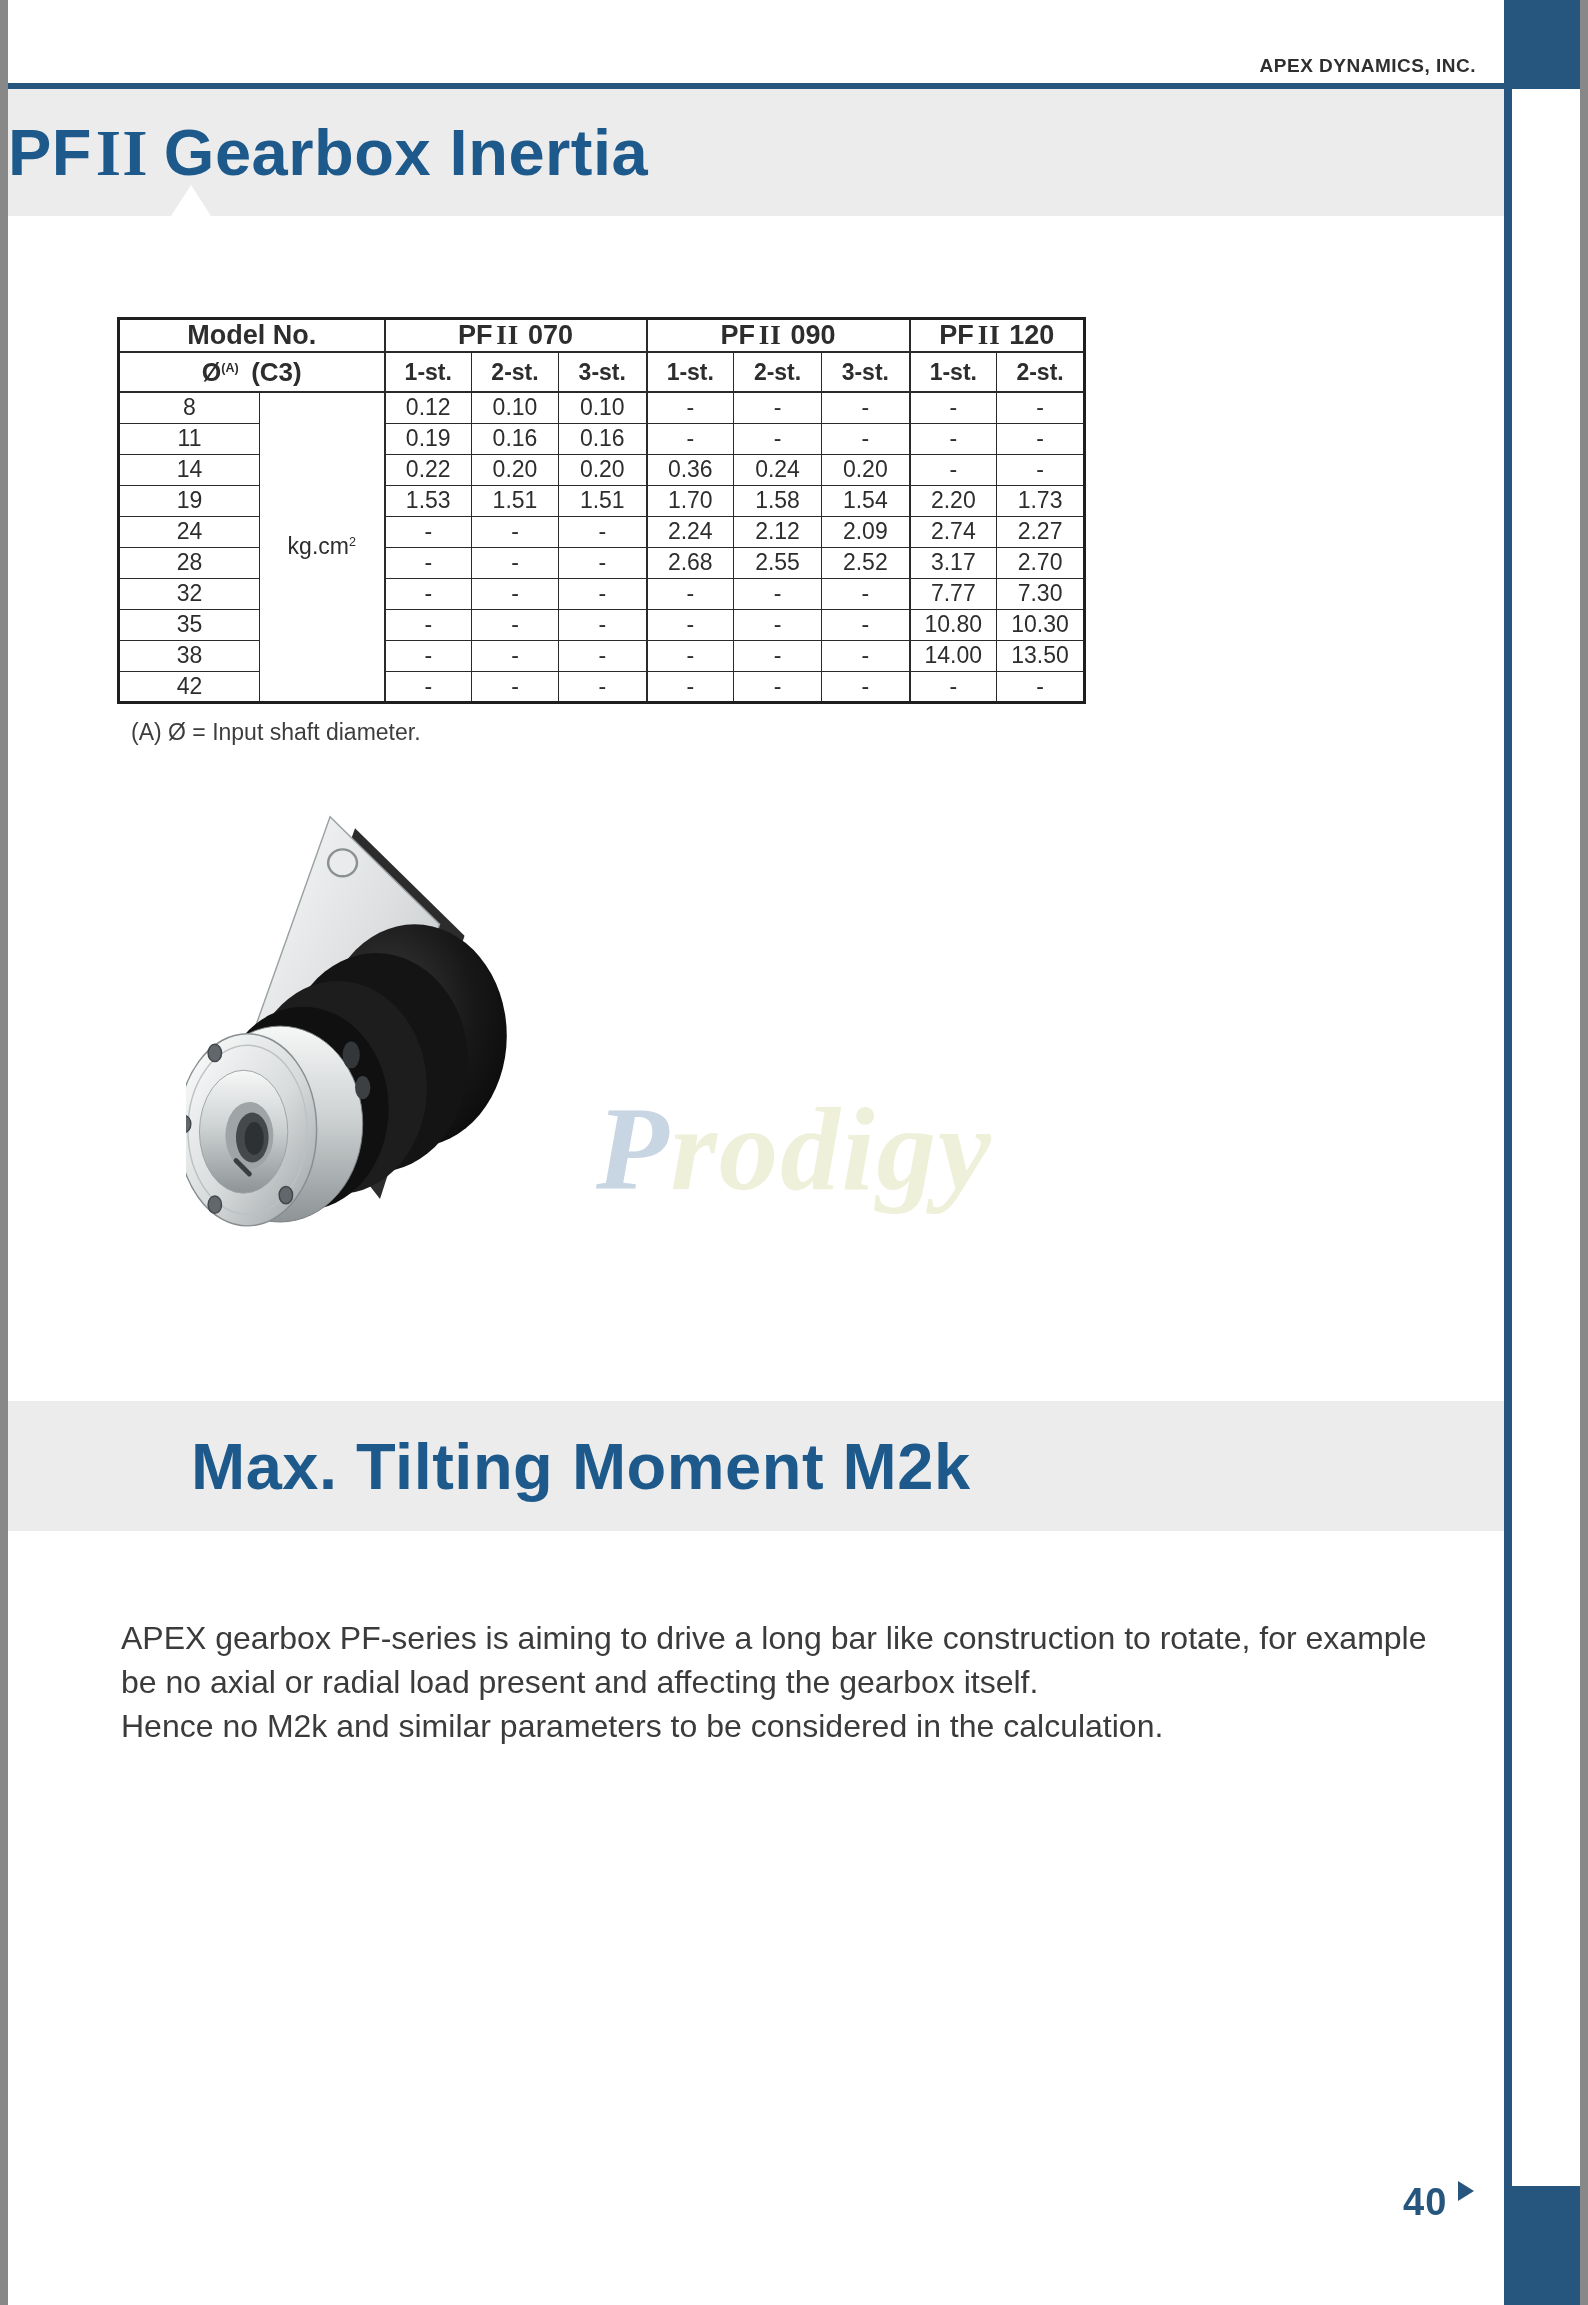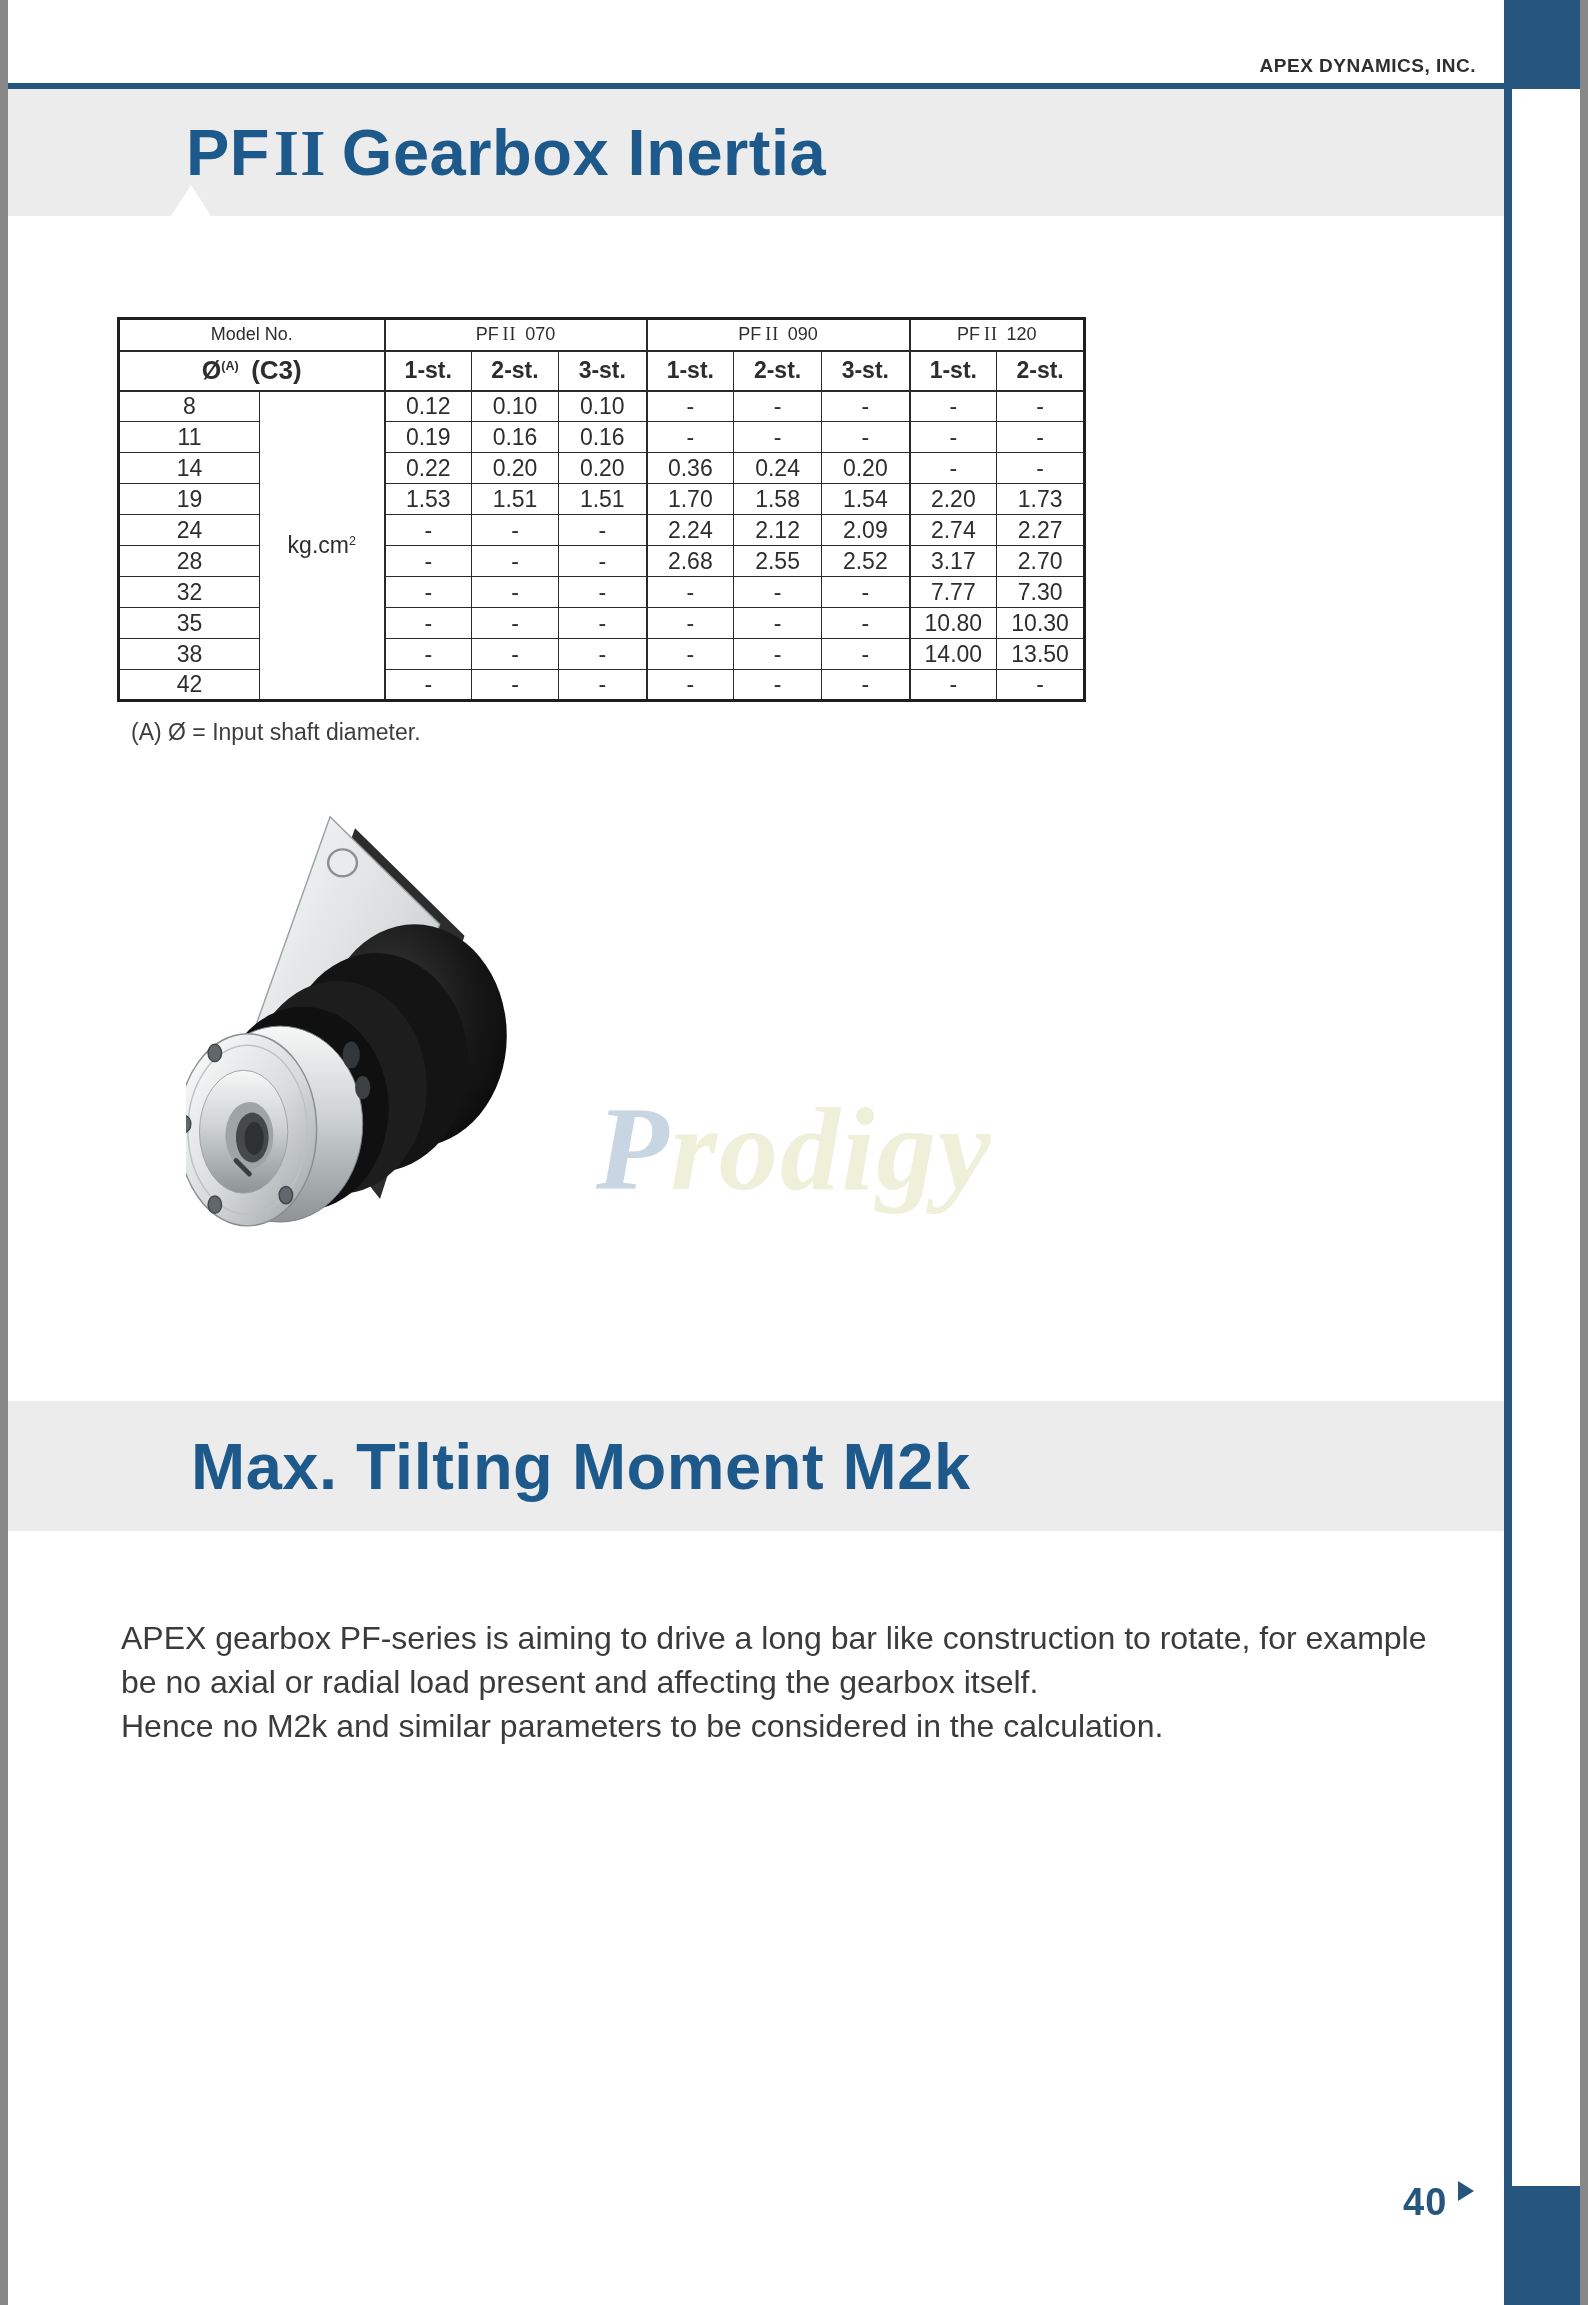--- a/index.html
+++ b/index.html
@@ -24,21 +24,21 @@
   }
   .hrule{position:absolute;left:0;top:83px;width:1496px;height:6.7px;background:var(--accent-blue)}
   .corner-top{position:absolute;left:1496px;top:0;width:92px;height:89px;background:var(--accent-blue)}
   .vrule{position:absolute;left:1496px;top:89px;width:7.7px;height:2216px;background:var(--accent-blue)}
   .corner-bottom{position:absolute;left:1496px;top:2186px;width:92px;height:120px;background:var(--accent-blue)}
   
   .band{position:absolute;left:0;width:1496px;height:127px;background:var(--band-gray);display:flex;align-items:center}
   .band1{top:89px}
   .band2{top:1401px;height:130px}
   .band-title{
-    margin-left:178px;font-size:65px;font-weight:bold;color:var(--title-blue);
+    font-size:65px;font-weight:bold;color:var(--title-blue);
     letter-spacing:0.5px;white-space:nowrap;
   }
   .t-roman{font-family:"Liberation Serif",serif;margin-left:3.8px;letter-spacing:1px}
   .t-rest{margin-left:15.4px}
   .notch{
     position:absolute;left:163px;top:185px;width:0;height:0;
     border-left:20px solid transparent;border-right:20px solid transparent;
     border-bottom:31px solid #ffffff;
   }
   
@@ -47,21 +47,21 @@
     border-collapse:collapse;table-layout:fixed;width:969px;background:#fff;
     color:#2d2d2d;border:3.8px solid #1f1f1f;
   }
   .tbl th,.tbl td{
     border:1.9px solid var(--table-line);text-align:center;vertical-align:middle;
     padding:0;overflow:hidden;white-space:nowrap;
   }
   .tbl thead tr.r1{height:32px}
   .tbl thead tr.r2{height:40px}
   .tbl tbody tr{height:31px}
-  .tbl .grp,.tbl .model{font-size:18px;font-weight:normal}
+  .tbl .grp,.tbl .model{font-size:27px;font-weight:bold}
   .tbl .stage{font-size:23px;font-weight:bold}
   .tbl td{font-size:23px}
   .tbl .gnum{margin-left:8.6px}
   .tbl .phi-cell{font-size:25px;font-weight:bold}
   .tbl .phi-cell sup{font-size:12.5px;font-weight:bold;vertical-align:8.6px}
   .tbl .c3{margin-left:12.5px;font-size:26px}
   .tbl .unit{font-size:23px}
   .tbl .unit sup{font-size:12.5px;vertical-align:7.7px}
   .tbl .bl3{border-left-width:2.9px}
   .tbl thead tr.r2 th{border-bottom-width:2.9px}

